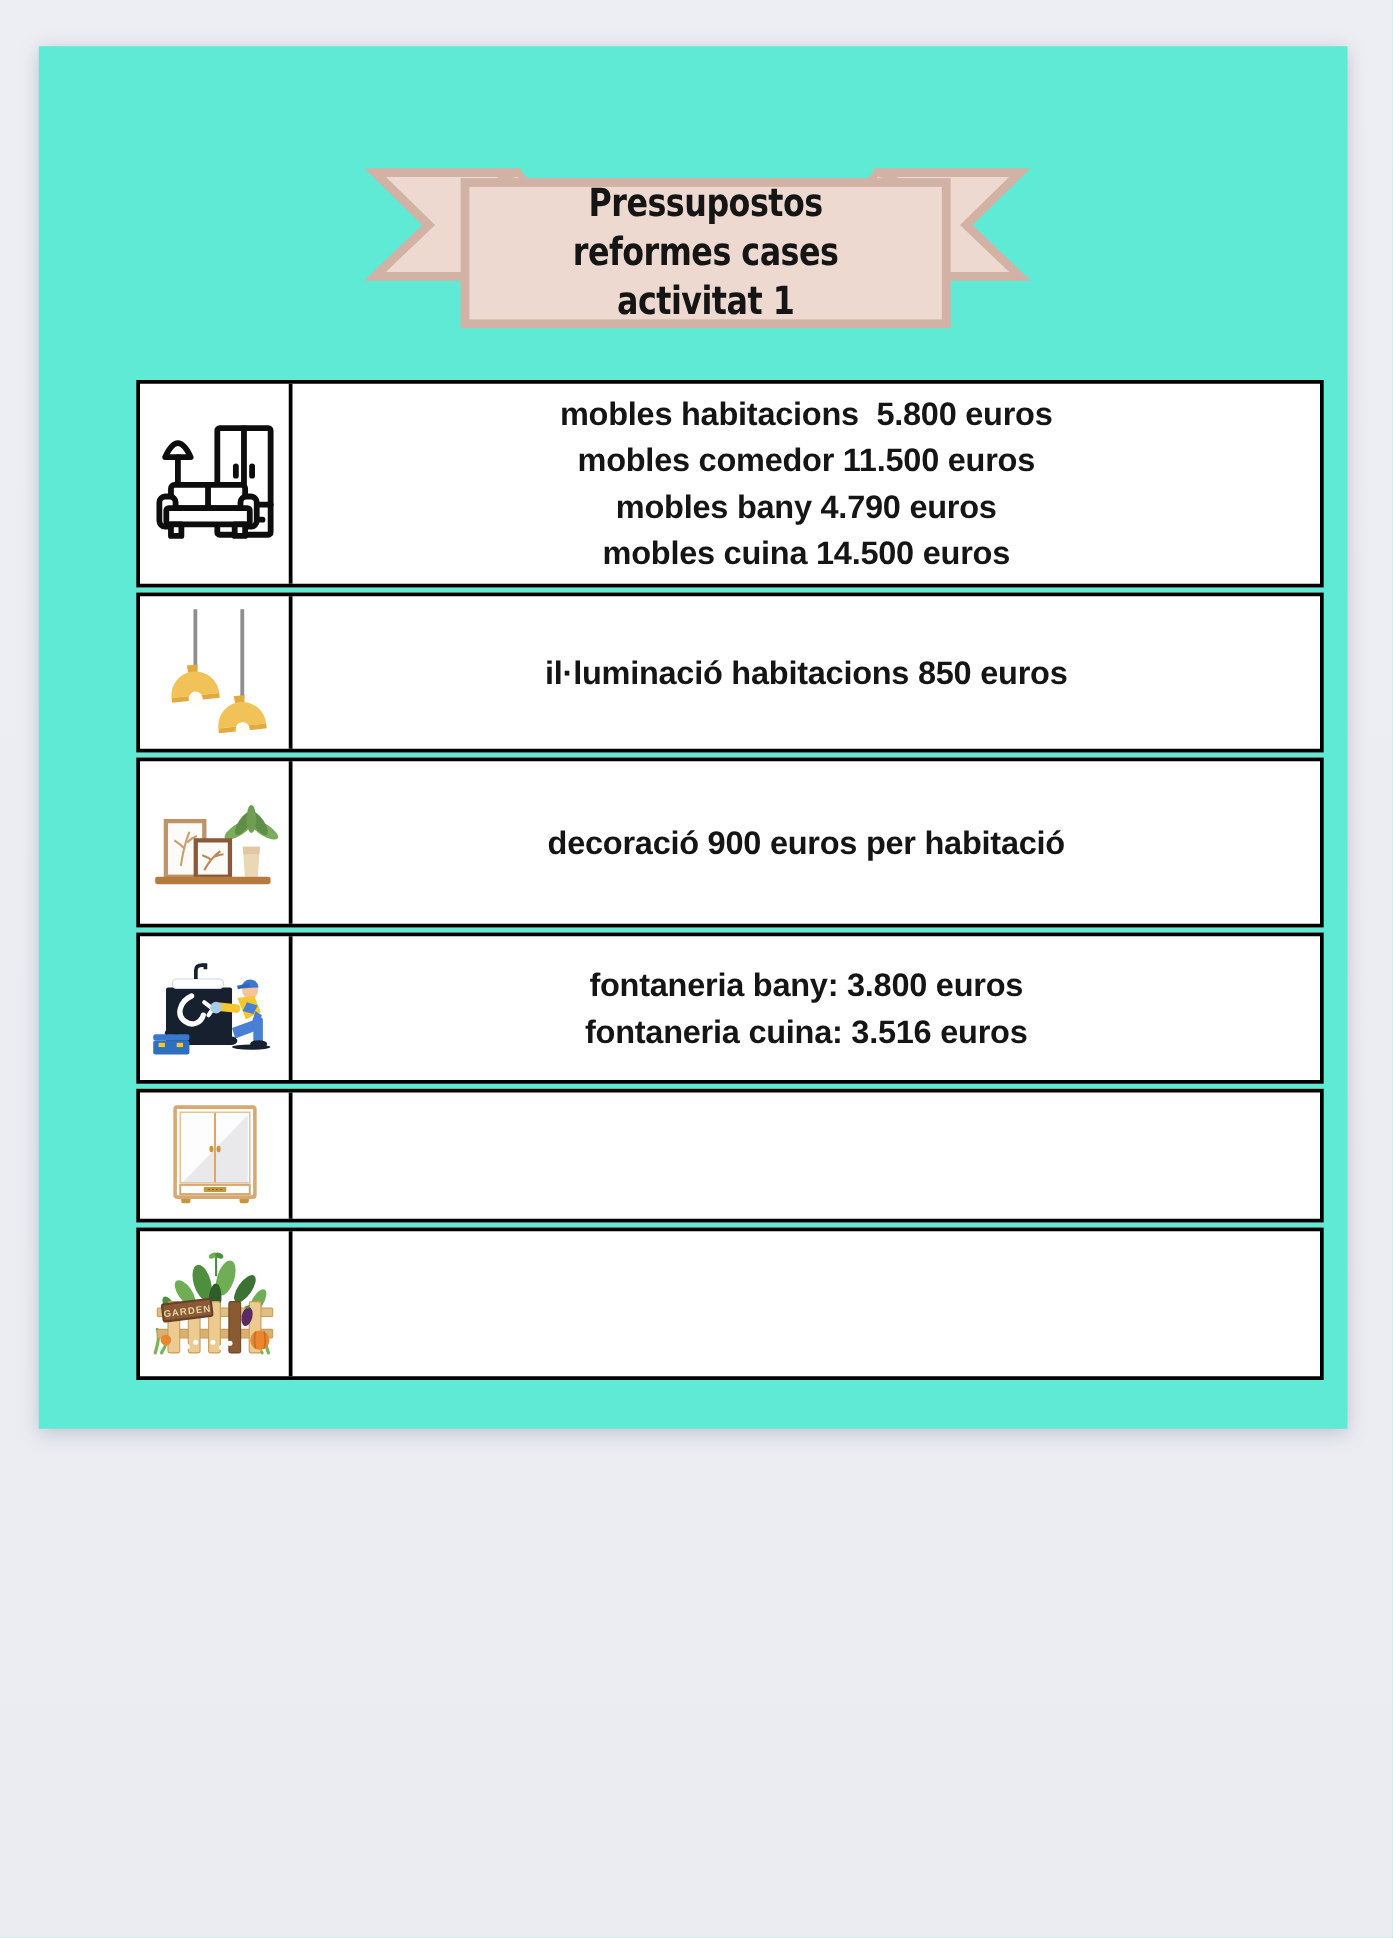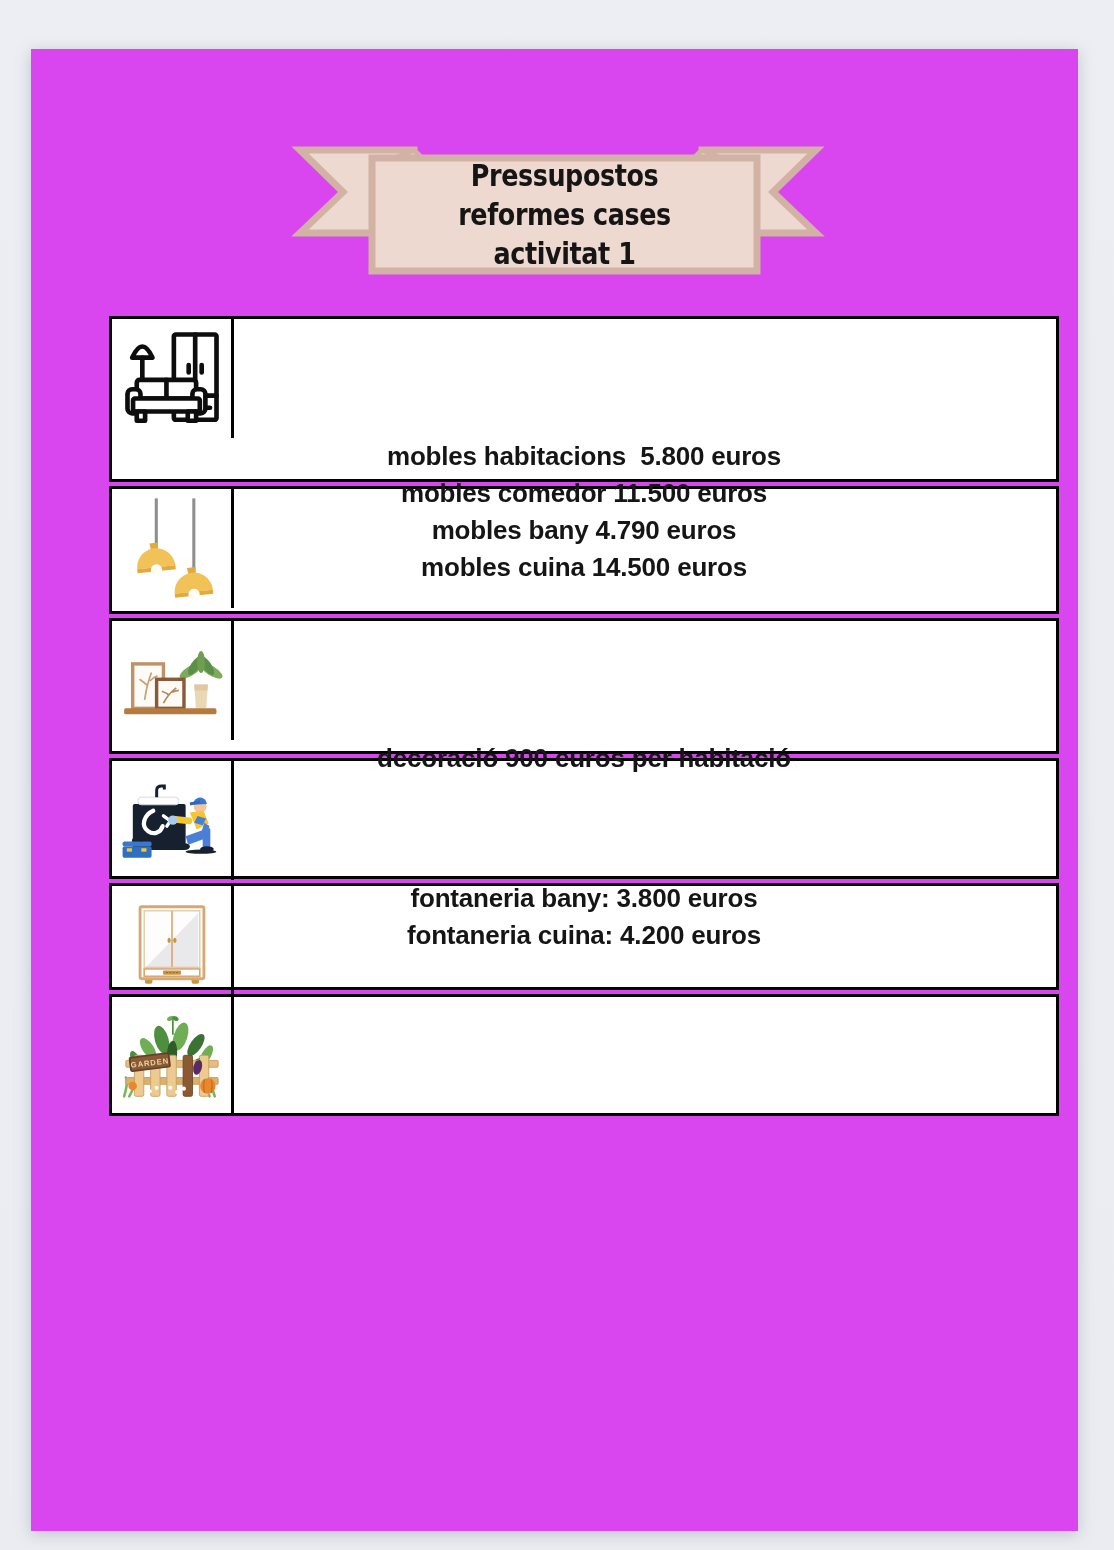--- a/index.html
+++ b/index.html
@@ -3,41 +3,40 @@
 <meta charset="utf-8">
 <style>
   html,body{margin:0;padding:0;}
   body{
     width:1114px;height:1550px;position:relative;
     background:linear-gradient(180deg,#eceef3 0%,#eaecf1 100%);
     font-family:"Liberation Sans", sans-serif;
     overflow:hidden;
   }
   .card{
-    position:absolute;left:31px;top:37px;width:1047px;height:1482px;
-    background:#d946ef;
+    position:absolute;left:31px;top:37px;width:1047px;height:1106px;
+    background:#5eead4;
     box-shadow:0 3px 14px rgba(120,128,150,.38);
-    margin-top:12px;
   }
   
   .banner{position:absolute;left:253px;top:88px;width:560px;height:160px;}
   .banner svg{position:absolute;left:0;top:0;}
   .banner-title{
     position:absolute;left:88px;top:21px;width:385px;height:113px;
     display:flex;flex-direction:column;align-items:center;justify-content:center;
     text-align:center;color:#151515;
     font-family:"DejaVu Sans", sans-serif;font-weight:bold;
     font-size:31px;line-height:39px;letter-spacing:-.5px;
     transform:scaleX(.82);
   }
   
   .budget-table{position:absolute;left:78px;top:267px;width:950px;}
   .row{
     display:flex;box-sizing:border-box;border:3px solid #000;
-    margin-bottom:4px;background:#fff;flex-direction:column;
+    margin-bottom:4px;background:#fff;
   }
   .icon-cell{
     width:119px;flex:0 0 119px;border-right:3px solid #000;
     display:flex;align-items:center;justify-content:center;
   }
   .text-cell{
     flex:1;display:flex;align-items:center;justify-content:center;
     text-align:center;white-space:pre-wrap;
     font-weight:bold;font-size:26px;line-height:37px;color:#151515;
     letter-spacing:-.2px;padding:0 10px;
@@ -112,20 +111,21 @@
             <circle cx="0" cy="3" r="6.5" fill="#fffdf4"></circle>
           </g>
           <g transform="translate(80,110) rotate(-6)">
             <path d="M-5,-28 h10 l-1,8 h-8 Z" fill="#e2a93d"></path>
             <path d="M-22,0 A22,22 0 0 1 22,0 L22,0 Z" fill="#f1c257"></path>
             <rect x="-22" y="0" width="44" height="4.5" fill="#e2a93d"></rect>
             <circle cx="0" cy="3" r="6.5" fill="#fffdf4"></circle>
           </g>
         </svg>
       </div>
+      <div class="text-cell">il·luminació habitacions 850 euros</div>
     </div>
 
     <div class="row h3">
       <div class="icon-cell">
         <svg width="106" height="94" viewBox="0 0 124 108">
           <ellipse cx="84" cy="42" rx="15" ry="5.5" fill="#7dab5c" transform="rotate(-32 84 42)"></ellipse>
           <ellipse cx="108" cy="42" rx="15" ry="5.5" fill="#7dab5c" transform="rotate(32 108 42)"></ellipse>
           <ellipse cx="89" cy="36" rx="13" ry="5" fill="#5e8f46" transform="rotate(-56 89 36)"></ellipse>
           <ellipse cx="103" cy="36" rx="13" ry="5" fill="#5e8f46" transform="rotate(56 103 36)"></ellipse>
           <ellipse cx="96" cy="32" rx="4.5" ry="13" fill="#6f9e53"></ellipse>
@@ -163,21 +163,21 @@
           <ellipse cx="103" cy="87" rx="8" ry="3.5" fill="#17202e"></ellipse>
           <ellipse cx="77" cy="84" rx="6" ry="4" fill="#17202e"></ellipse>
           <rect x="4" y="78" width="34" height="6" rx="2" fill="#3a77cf"></rect>
           <rect x="4" y="84" width="34" height="13" rx="2" fill="#2e6fc0"></rect>
           <rect x="9" y="86" width="6" height="4" fill="#f5c62f"></rect>
           <rect x="26" y="86" width="6" height="4" fill="#f5c62f"></rect>
           <path d="M16,78 a5,5 0 0 1 10,0" stroke="#17202e" stroke-width="2.5" fill="none"></path>
         </svg>
       </div>
       <div class="text-cell">fontaneria bany: 3.800 euros
-fontaneria cuina: 4.200 euros</div>
+fontaneria cuina: 3.516 euros</div>
     </div>
 
     <div class="row h5">
       <div class="icon-cell">
         <svg width="90" height="90" viewBox="0 0 110 108">
           <rect x="22" y="94" width="9" height="6" rx="2" fill="#c6953e"></rect>
           <rect x="79" y="94" width="9" height="6" rx="2" fill="#c6953e"></rect>
           <rect x="16" y="6" width="78" height="88" rx="2" fill="#fff" stroke="#d8a873" stroke-width="3.5"></rect>
           <rect x="21" y="11" width="68" height="69" fill="#fdfdfd"></rect>
           <path d="M23,80 L87,14 L87,80 Z" fill="#e9e9ec"></path>

